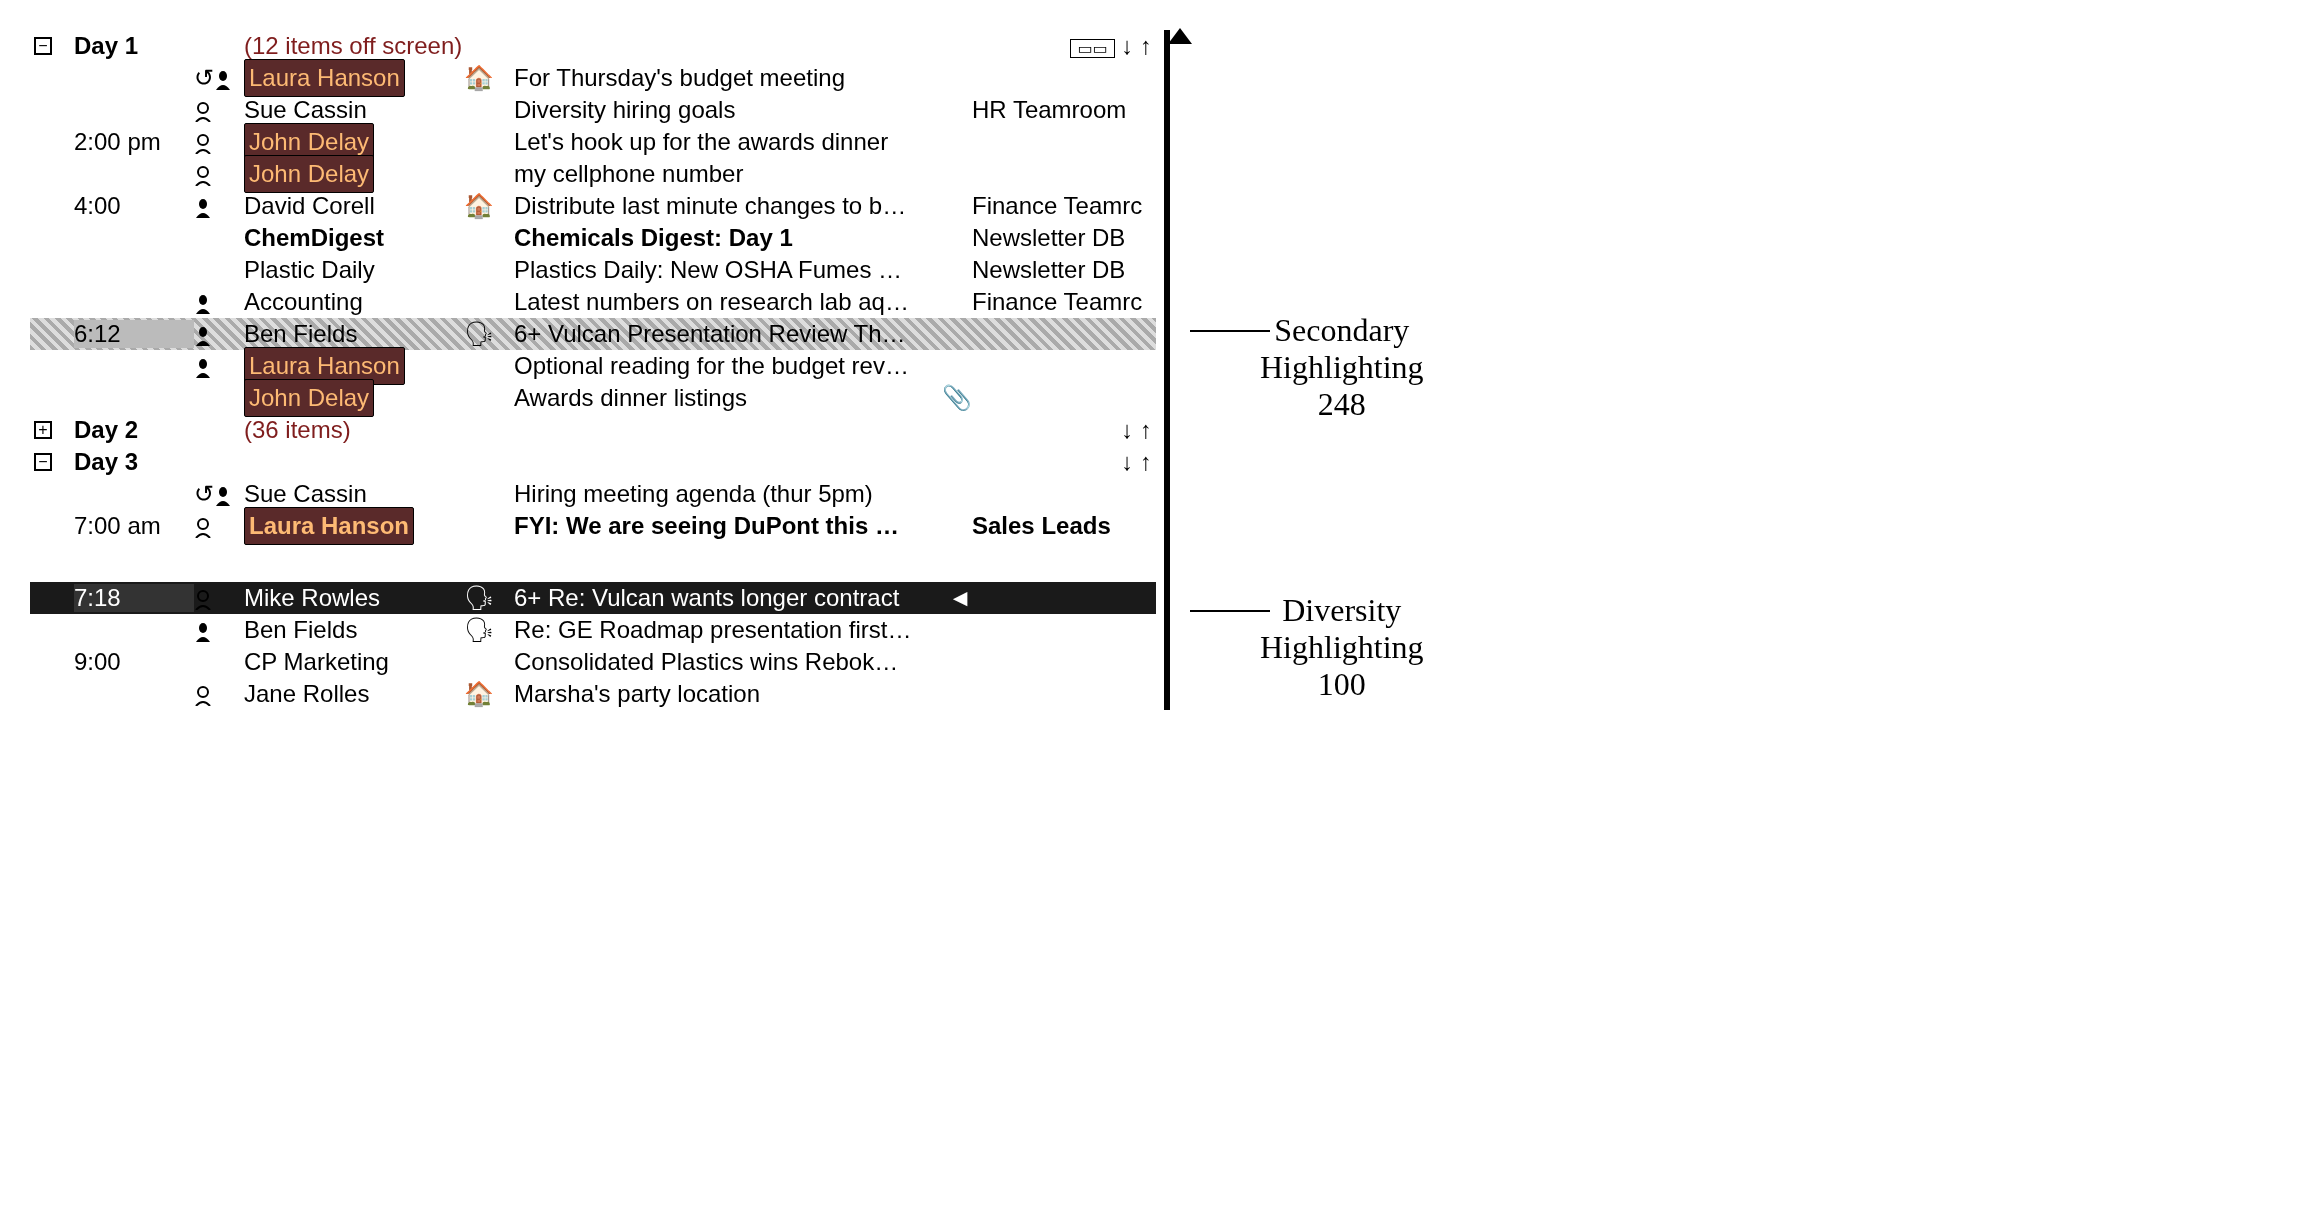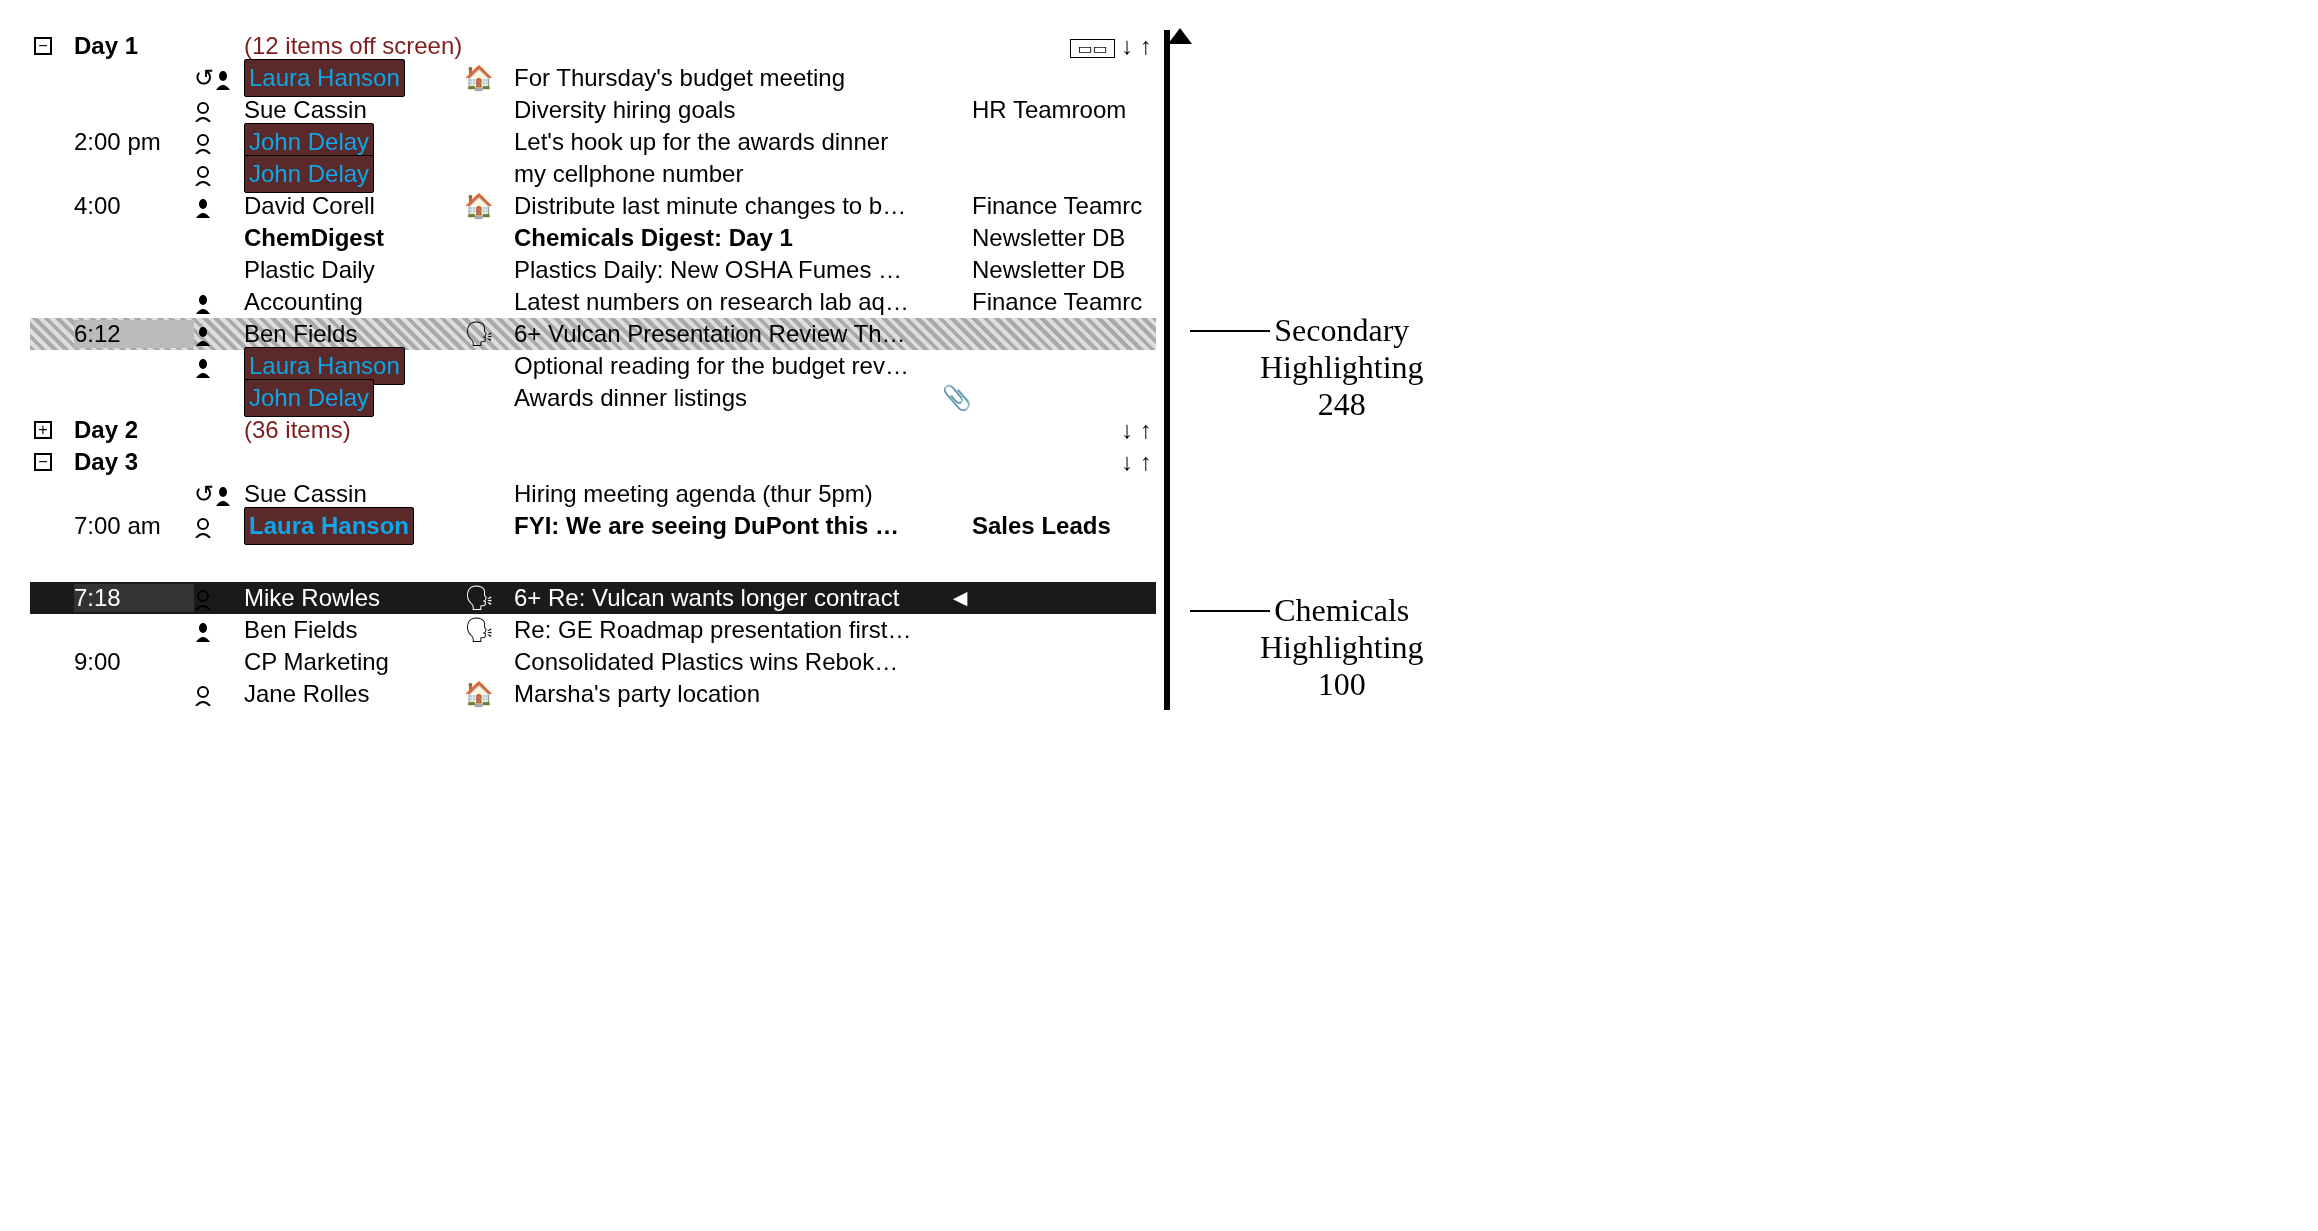--- a/index.html
+++ b/index.html
@@ -60,21 +60,21 @@
     font-size: 24px;
   }
   .row > div { white-space: nowrap; overflow: hidden; text-overflow: ellipsis; }
   .dayhdr { font-weight: bold; }
   .offscr { color: #7f1d1d; }
   .bold { font-weight: bold; }
   .time { text-align: left; }
   .hl {
     display: inline-block;
     background: #5a2a2a;
-    color: #0ea5e9;
+    color: #fdba74;
     padding: 4px 4px;
     border: 1px solid #000;
     border-radius: 2px;
   }
   .row.secondary {
     background: repeating-linear-gradient(45deg,#aaa,#aaa 4px,#ddd 4px,#ddd 8px);
   }
   .row.secondary .time { background: #bbb; }
   .row.selected {
     background: #1a1a1a;
@@ -343,18 +343,18 @@
   </div>
   <div class="annotations">
     <div class="anno" style="top:282px;">
       <div class="anno-line" style="width:80px; top:18px;"></div>
       <div>Secondary</div>
       <div>Highlighting</div>
       <div>248</div>
     </div>
     <div class="anno" style="top:562px;">
       <div class="anno-line" style="width:80px; top:18px;"></div>
-      <div>Chemicals</div>
+      <div>Diversity</div>
       <div>Highlighting</div>
       <div>100</div>
     </div>
   </div>
 </div>
 
 </body></html>

